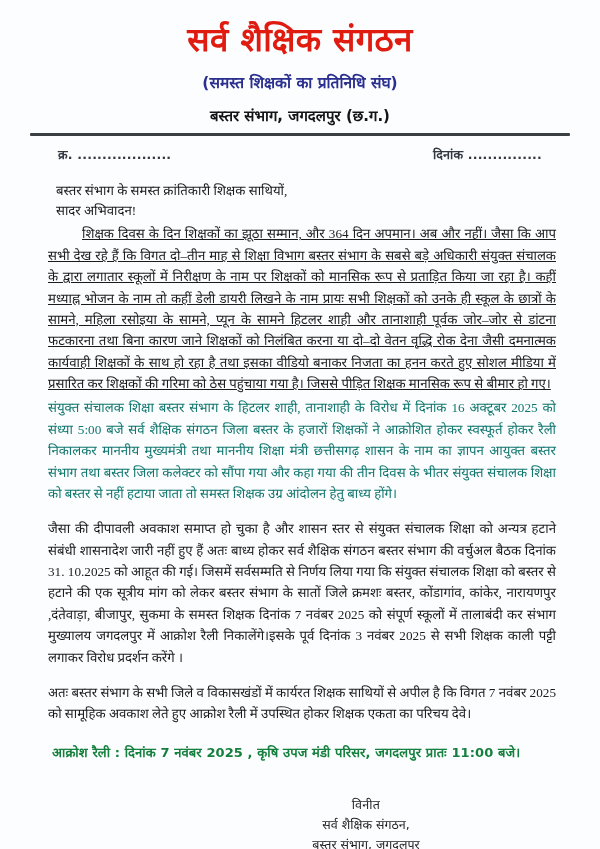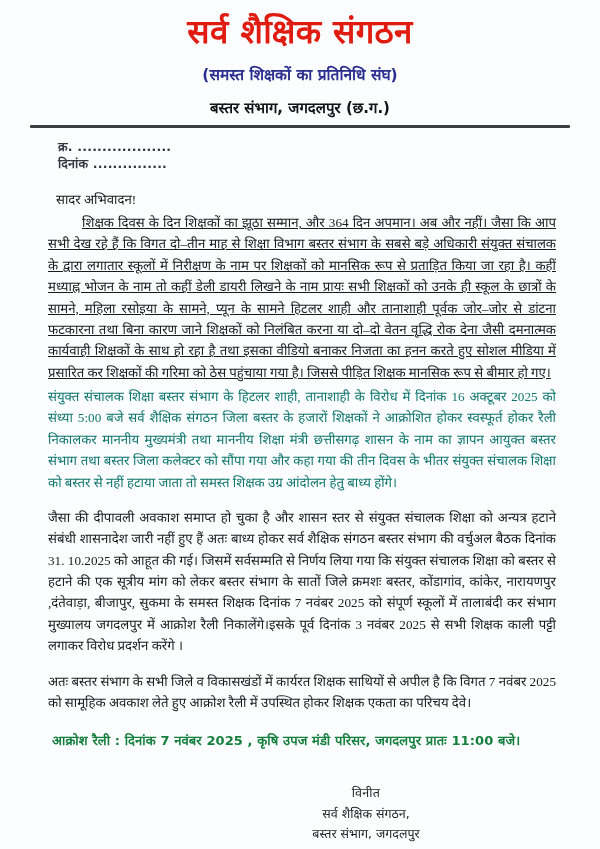--- a/index.html
+++ b/index.html
@@ -29,21 +29,21 @@
     padding-top: 14px;
     text-align: center;
   }
   .org-title {
     font-family: "DejaVu Sans", "Liberation Sans", sans-serif;
     font-size: 33px;
     line-height: 1.12;
     font-weight: bold;
     color: #e01b10;
     letter-spacing: 0.3px;
-    margin: 0;
+    margin: 8px;
     padding: 0 0 2px 0;
     white-space: nowrap;
   }
   .org-subtitle {
     font-family: "DejaVu Sans", "Liberation Sans", sans-serif;
     font-size: 15.5px;
     font-weight: bold;
     color: #2b2f8f;
     margin: 12px;
     padding: 1px 0 0 0;
@@ -68,21 +68,20 @@
   
   .meta-row {
     display: flex;
     justify-content: space-between;
     align-items: baseline;
     padding: 10px 28px 0 28px;
     font-family: "DejaVu Sans", "Liberation Sans", sans-serif;
     font-size: 12.5px;
     font-weight: bold;
     color: #333740;
-    flex-direction: column;
   }
   .meta-row .meta-item {
     white-space: nowrap;
     letter-spacing: 0.2px;
   }
 
   
   .appeal-heading {
     text-align: center;
     padding: 11px 0 0 0;
@@ -165,20 +164,21 @@
 
   <div class="meta-row">
     <div class="meta-item">क्र. ...................</div>
     <div class="meta-item">दिनांक ...............</div>
   </div>
 
 
   <div class="body-block">
 
     <div class="salutation">
+      <div>बस्तर संभाग के समस्त क्रांतिकारी शिक्षक साथियों,</div>
       <div>सादर अभिवादन!</div>
     </div>
 
     <p class="para indent">शिक्षक दिवस के दिन शिक्षकों का झूठा सम्मान, और 364 दिन अपमान। अब और नहीं।  जैसा कि आप सभी देख रहे हैं कि विगत दो–तीन माह से शिक्षा विभाग बस्तर संभाग के सबसे बड़े अधिकारी संयुक्त संचालक के द्वारा लगातार स्कूलों में निरीक्षण के नाम पर शिक्षकों को मानसिक रूप से प्रताड़ित किया जा रहा है।  कहीं मध्याह्न भोजन के नाम तो कहीं डेली डायरी लिखने के नाम प्रायः सभी शिक्षकों को उनके ही स्कूल के छात्रों के सामने, महिला रसोइया के सामने, प्यून के सामने हिटलर शाही और तानाशाही पूर्वक जोर–जोर से डांटना फटकारना तथा बिना कारण जाने शिक्षकों को निलंबित करना या दो–दो वेतन वृद्धि रोक देना जैसी दमनात्मक कार्यवाही शिक्षकों के साथ हो रहा है तथा इसका वीडियो बनाकर निजता का हनन करते हुए सोशल मीडिया में प्रसारित कर शिक्षकों की गरिमा को ठेस पहुंचाया गया है। जिससे पीड़ित शिक्षक मानसिक रूप से बीमार हो गए।</p>
 
     <p class="para blue">संयुक्त संचालक शिक्षा बस्तर संभाग के हिटलर शाही, तानाशाही के विरोध में दिनांक 16 अक्टूबर 2025 को संध्या 5:00 बजे सर्व शैक्षिक संगठन जिला बस्तर के हजारों शिक्षकों ने आक्रोशित होकर स्वस्फूर्त होकर रैली निकालकर माननीय मुख्यमंत्री तथा माननीय शिक्षा मंत्री छत्तीसगढ़ शासन के नाम का ज्ञापन आयुक्त बस्तर संभाग तथा बस्तर जिला कलेक्टर को सौंपा गया और कहा गया की तीन दिवस के भीतर संयुक्त संचालक शिक्षा को बस्तर से नहीं हटाया जाता तो समस्त शिक्षक उग्र आंदोलन हेतु बाध्य होंगे।</p>
 
     <p class="para gap">जैसा की दीपावली अवकाश समाप्त हो चुका है और शासन स्तर से संयुक्त संचालक शिक्षा को अन्यत्र हटाने संबंधी शासनादेश जारी नहीं हुए हैं अतः बाध्य होकर सर्व शैक्षिक संगठन बस्तर संभाग की वर्चुअल बैठक दिनांक 31. 10.2025 को आहूत की गई। जिसमें सर्वसम्मति से निर्णय लिया गया कि संयुक्त संचालक शिक्षा को बस्तर से हटाने की एक सूत्रीय मांग को लेकर बस्तर संभाग के सातों जिले क्रमशः बस्तर, कोंडागांव, कांकेर, नारायणपुर ,दंतेवाड़ा, बीजापुर, सुकमा के समस्त शिक्षक दिनांक 7 नवंबर 2025 को संपूर्ण स्कूलों में तालाबंदी कर संभाग मुख्यालय जगदलपुर में आक्रोश रैली निकालेंगे।इसके पूर्व दिनांक 3 नवंबर 2025 से सभी शिक्षक काली पट्टी लगाकर विरोध प्रदर्शन करेंगे ।</p>
 
     <p class="para gap">अतः बस्तर संभाग के सभी जिले व विकासखंडों में कार्यरत शिक्षक साथियों से अपील है कि विगत 7 नवंबर 2025 को सामूहिक अवकाश लेते हुए आक्रोश रैली में उपस्थित होकर शिक्षक एकता का परिचय देवे।</p>

